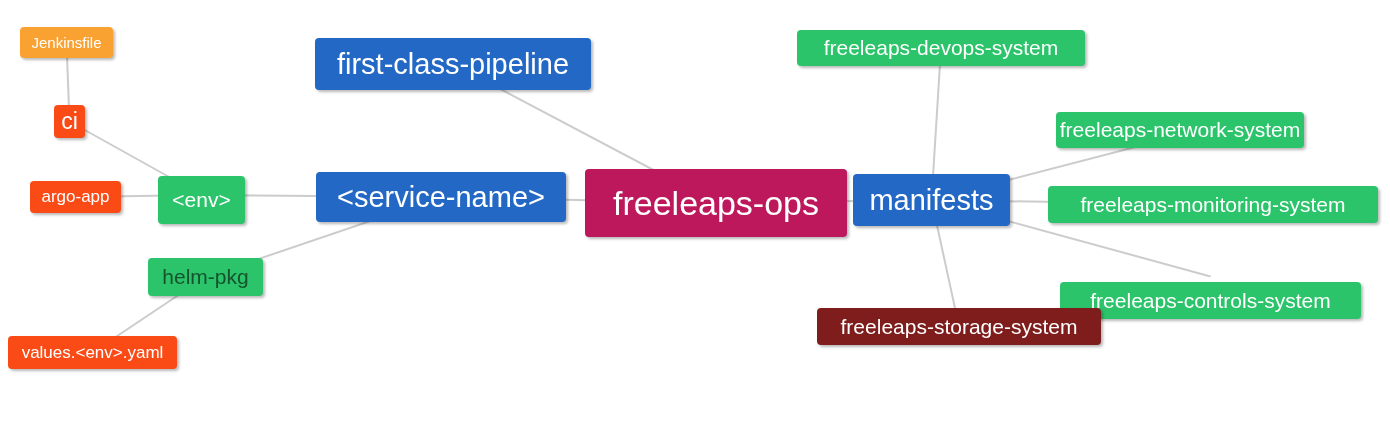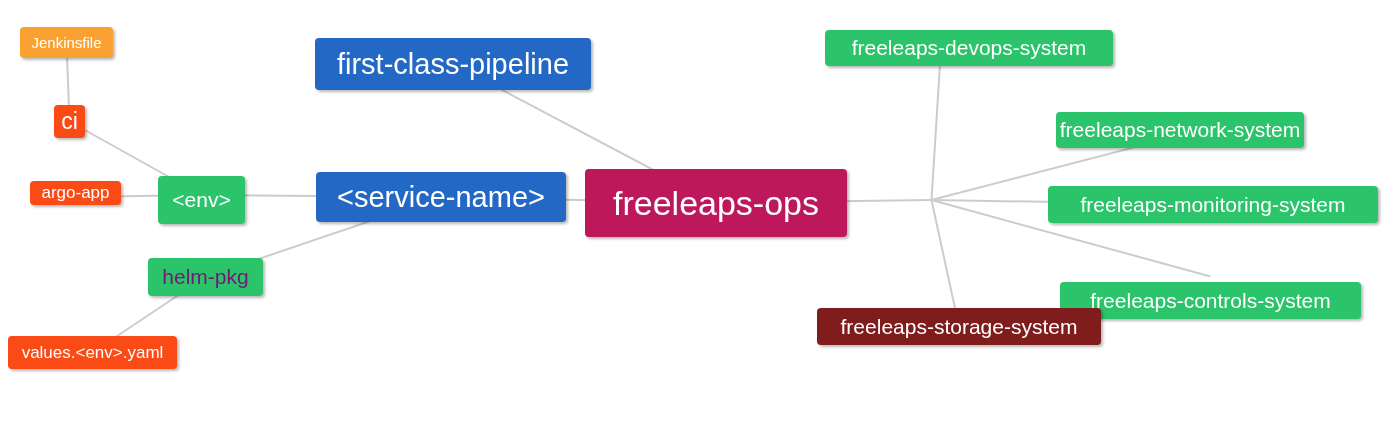--- a/index.html
+++ b/index.html
@@ -63,26 +63,27 @@
       <line x1="716" y1="203" x2="931.5" y2="200" stroke="#cccccc" stroke-width="2"></line>
       <line x1="931.5" y1="200" x2="941" y2="48" stroke="#cccccc" stroke-width="2"></line>
       <line x1="931.5" y1="200" x2="1201" y2="130" stroke="#cccccc" stroke-width="2"></line>
       <line x1="931.5" y1="200" x2="1213" y2="204.5" stroke="#cccccc" stroke-width="2"></line>
       <line x1="931.5" y1="200" x2="1210.5" y2="276.5" stroke="#cccccc" stroke-width="2"></line>
       <line x1="931.5" y1="200" x2="959" y2="326.5" stroke="#cccccc" stroke-width="2"></line>
     </svg>
   <div class="node-layer" id="node-layer">
       <div class="node" style="left: 20px; top: 27px; width: 93px; height: 31px; background: rgb(249, 162, 50); color: rgb(255, 255, 255); font-size: 15px;">Jenkinsfile</div>
       <div class="node" style="left: 54px; top: 105px; width: 31px; height: 33px; background: rgb(250, 74, 22); color: rgb(255, 255, 255); font-size: 23px;">ci</div>
-      <div class="node" style="left: 30px; top: 181px; width: 91px; height: 24px; background: rgb(250, 74, 22); color: rgb(255, 255, 255); font-size: 17px;">argo-app</div>
+      <div class="node" style="left: 30px; top: 181px; width: 91px; height: 32px; background: rgb(250, 74, 22); color: rgb(255, 255, 255); font-size: 17px;">argo-app</div>
       <div class="node" style="left: 158px; top: 176px; width: 87px; height: 48px; background: rgb(43, 196, 106); color: rgb(255, 255, 255); font-size: 21px;">&lt;env&gt;</div>
-      <div class="node" style="left: 148px; top: 258px; width: 115px; height: 38px; background: rgb(43, 196, 106); color: #701a75; font-size: 21px;">helm-pkg</div>
+      <div class="node" style="left: 148px; top: 258px; width: 115px; height: 38px; background: rgb(43, 196, 106); color: #14532d; font-size: 21px;">helm-pkg</div>
       <div class="node" style="left: 8px; top: 336px; width: 169px; height: 33px; background: rgb(250, 74, 22); color: rgb(255, 255, 255); font-size: 17px;">values.&lt;env&gt;.yaml</div>
       <div class="node" style="left: 316px; top: 172px; width: 250px; height: 50px; background: rgb(35, 104, 196); color: rgb(255, 255, 255); font-size: 29px;">&lt;service-name&gt;</div>
       <div class="node" style="left: 315px; top: 38px; width: 276px; height: 52px; background: rgb(35, 104, 196); color: rgb(255, 255, 255); font-size: 29px;">first-class-pipeline</div>
       <div class="node" style="left: 585px; top: 169px; width: 262px; height: 68px; background: #be185d; color: rgb(255, 255, 255); font-size: 34px;">freeleaps-ops</div>
-      <div class="node" style="left: 797px; top: 30px; width: 288px; height: 36px; background: rgb(43, 196, 106); color: rgb(255, 255, 255); font-size: 21px; margin-left: 28px;">freeleaps-devops-system</div>
+      <div class="node" style="left: 853px; top: 174px; width: 157px; height: 52px; background: rgb(35, 104, 196); color: rgb(255, 255, 255); font-size: 29px;">manifests</div>
+      <div class="node" style="left: 797px; top: 30px; width: 288px; height: 36px; background: rgb(43, 196, 106); color: rgb(255, 255, 255); font-size: 21px;">freeleaps-devops-system</div>
       <div class="node" style="left: 1056px; top: 112px; width: 248px; height: 36px; background: rgb(43, 196, 106); color: rgb(255, 255, 255); font-size: 21px;">freeleaps-network-system</div>
       <div class="node" style="left: 1048px; top: 186px; width: 330px; height: 37px; background: rgb(43, 196, 106); color: rgb(255, 255, 255); font-size: 21px;">freeleaps-monitoring-system</div>
       <div class="node" style="left: 1060px; top: 258px; width: 301px; height: 37px; background: rgb(43, 196, 106); color: rgb(255, 255, 255); font-size: 21px; margin-top: 24px;">freeleaps-controls-system</div>
       <div class="node" style="left: 817px; top: 308px; width: 284px; height: 37px; background: #7f1d1d; color: rgb(255, 255, 255); font-size: 21px;">freeleaps-storage-system</div>
     </div>
 </div>
 
 </body></html>

